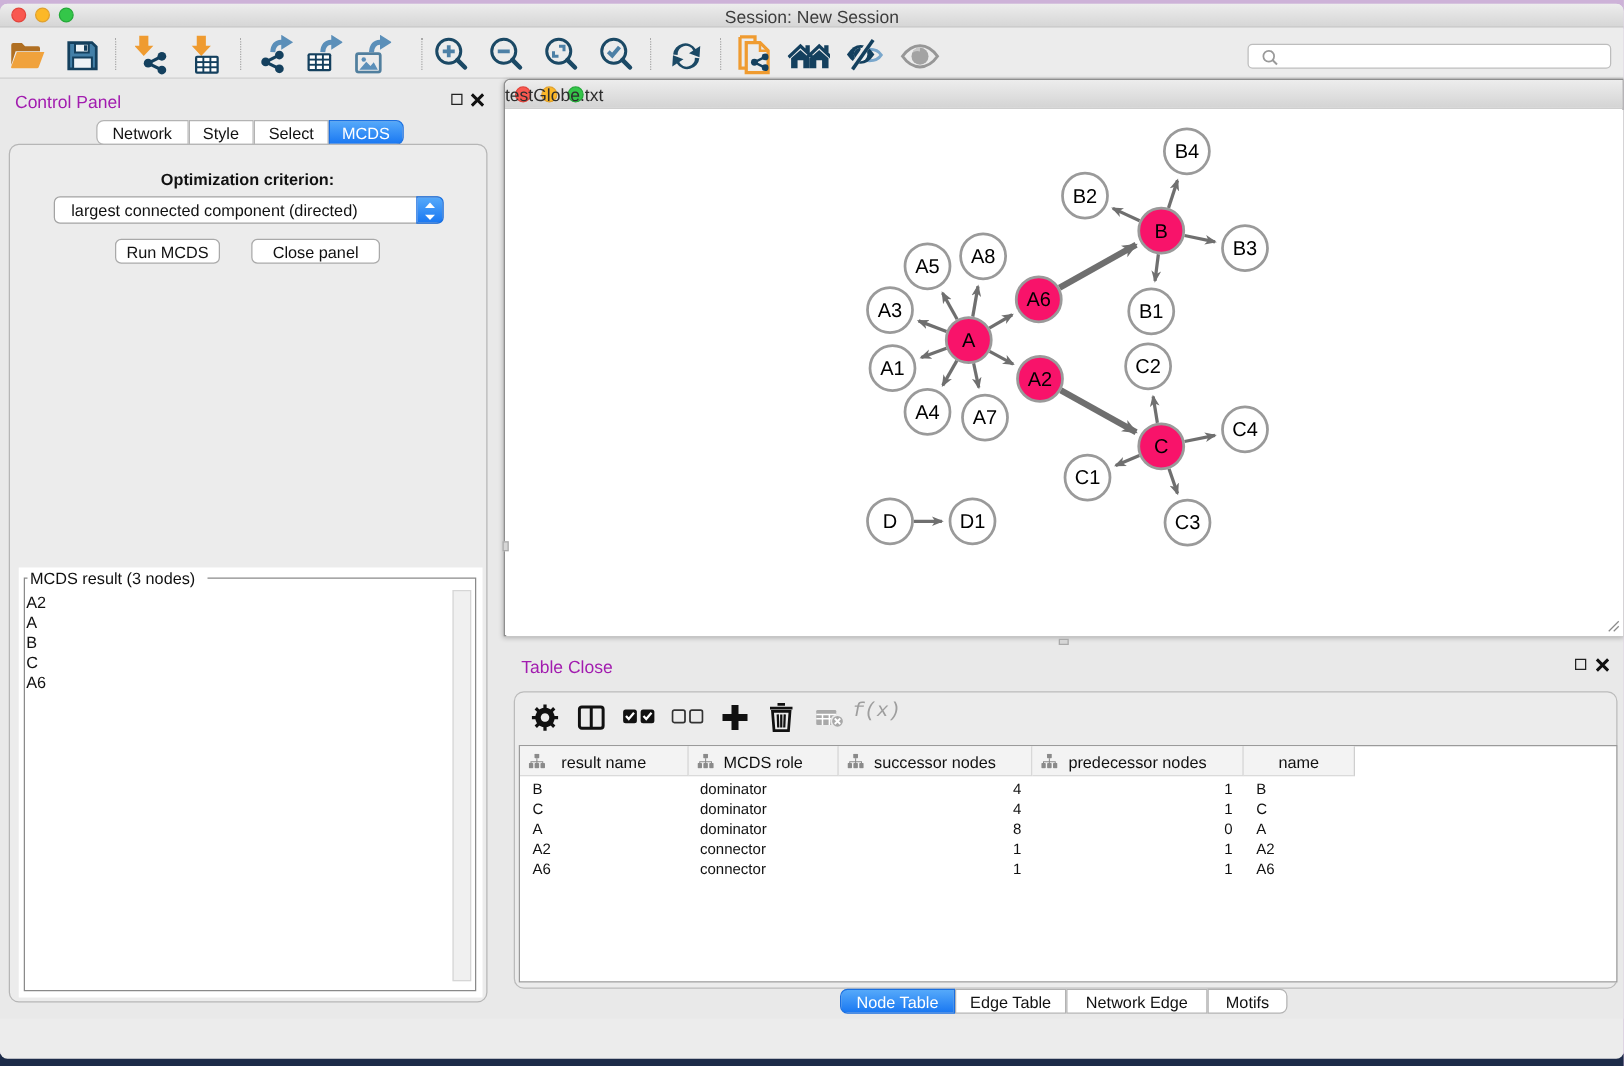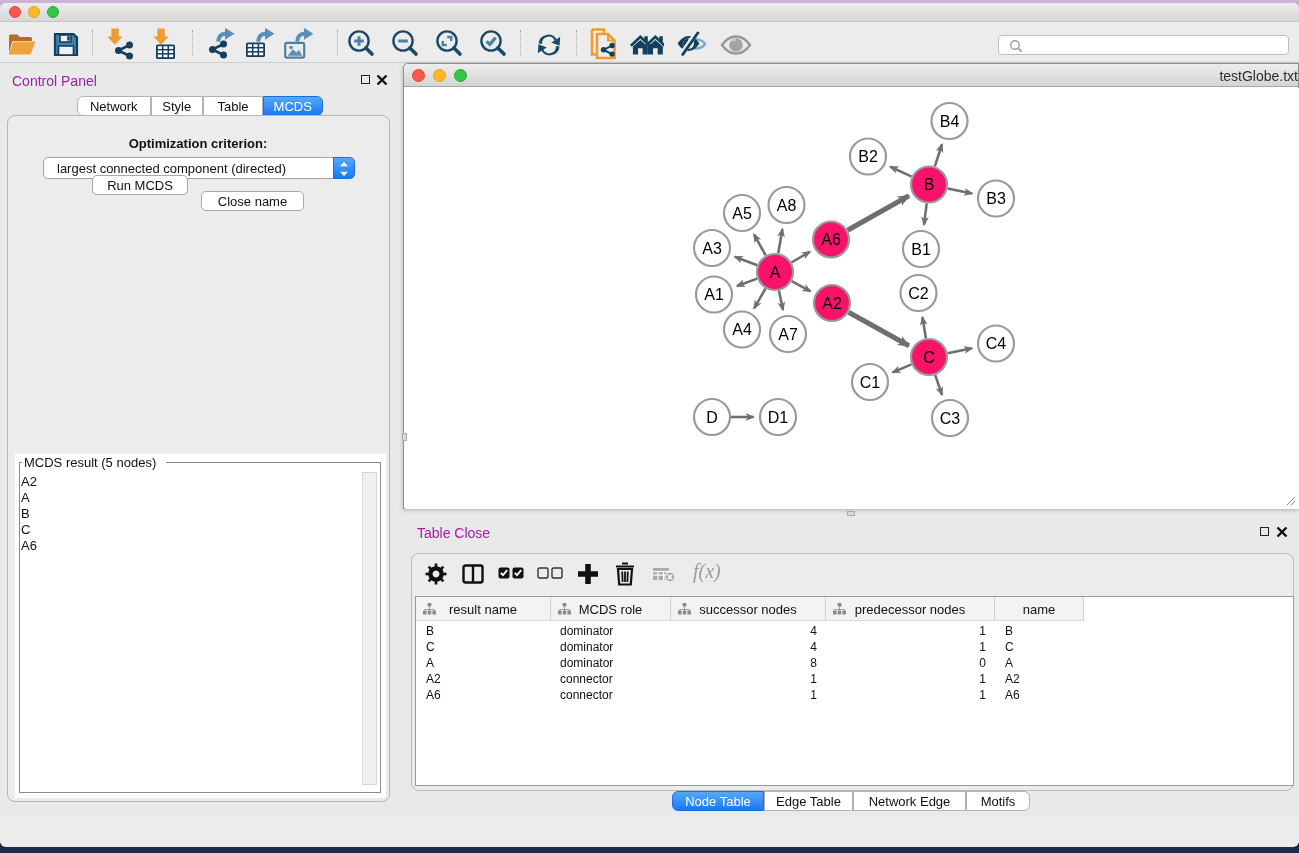--- a/index.html
+++ b/index.html
@@ -34,20 +34,21 @@
 .hdr .ht{position:absolute;width:100%;text-align:center;top:5px}
 .cell{position:absolute;font-size:12px;color:#111}
 #btabs{position:absolute;top:274px;left:269px;height:20px}
 </style></head><body>
 <div id="desktop"></div>
 <div id="appwin">
 <div id="titlebar">
 <div class="tl" style="left:9px;background:#f95850;border:0.5px solid #e2443c"></div>
 <div class="tl" style="left:28px;background:#fcb827;border:0.5px solid #e0a12e"></div>
 <div class="tl" style="left:47px;background:#34c649;border:0.5px solid #24a939"></div>
+<div class="t">Session: New Session</div>
 </div>
 <div id="toolbar">
       <div class="ticon" style="left:7px;top:9px"><svg width="30" height="26" viewBox="0 0 30 26">
 <path d="M2 4 Q2 2.4 3.6 2.4 L10.5 2.4 L13 5 L23.5 5 Q25 5 25 6.5 L25 9 L5.5 9 L2 20 Z" fill="#b06f22"></path>
 <path d="M6.5 9.6 L28.5 9.6 L24 21.6 Q23.7 22.6 22.5 22.6 L2.4 22.6 Q1.5 22.6 2 21.2 Z" fill="#f0a23c"></path>
 </svg></div>
       <div class="ticon" style="left:52px;top:9px"><svg width="28" height="26" viewBox="0 0 28 26">
 <path d="M3 2 L21.5 2 L25 5.5 L25 23 L3 23 Z" fill="#4380a8" stroke="#14405e" stroke-width="2.2"></path>
 <rect x="8" y="3" width="11" height="7" fill="#eef3f6" stroke="#14405e" stroke-width="1.6"></rect>
 <rect x="15.2" y="4.2" width="2.6" height="4.4" fill="#14405e"></rect>
@@ -189,50 +190,50 @@
 <div id="mainbg"></div>
 <div id="cpanel">
       <div class="paneltitle abs" style="left:12px;top:10px">Control Panel</div>
       <div class="wicon" style="left:361px;top:12px"></div>
       <svg class="abs" style="left:376px;top:11px" width="12" height="12" viewBox="0 0 12 12">
         <path d="M1.5 1.5 L10.5 10.5 M10.5 1.5 L1.5 10.5" stroke="#111" stroke-width="2.4"></path>
       </svg>
       <div id="cptabs">
         <div class="tab" style="left:0px;width:73.5px;border-radius:6px 0 0 6px;">Network</div>
         <div class="tab" style="left:73.5px;width:52.5px;">Style</div>
-        <div class="tab" style="left:126px;width:60px;">Table</div>
+        <div class="tab" style="left:126px;width:60px;">Select</div>
         <div class="tab" style="left:186px;width:59.5px;border-radius:0 6px 6px 0;background:linear-gradient(#55a9fa,#1a78f2);color:#fff;border-color:#1a6fe0;">MCDS</div>
       </div>
       <div id="cpbody"></div>
       <div class="abs" style="left:0;top:73px;width:396px;text-align:center;font-size:13px;font-weight:bold;color:#111">Optimization criterion:</div>
       <div class="abs" style="left:43px;top:94px;width:311px;height:22px;background:#fff;border:1px solid #a3a3a3;border-radius:5px">
         <div class="abs" style="left:13px;top:3px;font-size:13px;color:#111">largest connected component (directed)</div>
         <div class="abs bluegrad" style="left:289px;top:-1px;width:22px;height:22px;border-radius:0 5px 5px 0"><svg width="20" height="22" viewBox="0 0 20 22">
 <path d="M6 8.3 L10 4 L14 8.3 Z" fill="#fff"></path>
 <path d="M6 13.7 L10 18 L14 13.7 Z" fill="#fff"></path>
 </svg></div>
       </div>
-      <div class="btn abs" style="left:92px;top:112px;width:96px;height:20px;line-height:19px">Run MCDS</div>
-      <div class="btn abs" style="left:201px;top:128px;width:103px;height:20px;line-height:19px">Close name</div>
+      <div class="btn abs" style="left:92px;top:128px;width:84px;height:20px;line-height:19px">Run MCDS</div>
+      <div class="btn abs" style="left:201px;top:128px;width:103px;height:20px;line-height:19px">Close panel</div>
       <div class="abs" style="left:15px;top:391px;width:371px;height:344px;background:#fff"></div>
       <div class="abs" style="left:19px;top:399px;width:362px;height:331px;border:1px solid #8a8a8a"></div>
-      <div class="abs" style="left:22px;top:392px;width:144px;background:#fff;font-size:13px;color:#111;padding-left:2px">MCDS result (5 nodes)</div>
+      <div class="abs" style="left:22px;top:392px;width:144px;background:#fff;font-size:13px;color:#111;padding-left:2px">MCDS result (3 nodes)</div>
       <div class="abs" style="left:362px;top:409px;width:15px;height:313px;background:#f0f0f0;border:1px solid #d6d6d6"></div>
       <div class="abs" style="left:21px;top:411px;font-size:13px;color:#111">A2</div>
       <div class="abs" style="left:21px;top:427px;font-size:13px;color:#111">A</div>
       <div class="abs" style="left:21px;top:443px;font-size:13px;color:#111">B</div>
       <div class="abs" style="left:21px;top:459px;font-size:13px;color:#111">C</div>
       <div class="abs" style="left:21px;top:475px;font-size:13px;color:#111">A6</div>
     </div>
 <div id="netwin">
       <div id="nettitle">
         <div class="tl" style="left:8px;top:5px;background:#f95850;border:0.5px solid #e2443c;width:13px;height:13px"></div>
         <div class="tl" style="left:29px;top:5px;background:#fcb827;border:0.5px solid #e0a12e;width:13px;height:13px"></div>
         <div class="tl" style="left:50px;top:5px;background:#34c649;border:0.5px solid #24a939;width:13px;height:13px"></div>
-        <div style="position:absolute;width:100%;text-align:right;top:3.5px;font-size:14px;color:#2e2e2e">testGlobe.txt</div>
+        <div style="position:absolute;width:100%;text-align:left;top:3.5px;font-size:14px;color:#2e2e2e">testGlobe.txt</div>
       </div>
       <div id="netcanvas">
         <svg width="896" height="421" viewBox="0 0 896 421" style="position:absolute;left:0;top:0">
 <defs>
             <marker id="ar" markerWidth="10" markerHeight="9" refX="8" refY="4.5" orient="auto" markerUnits="userSpaceOnUse">
               <path d="M0,0.6 L9.5,4.5 L0,8.4 L2.6,4.5 Z" fill="#6f6f6f"></path>
             </marker>
             <marker id="ar2" markerWidth="14" markerHeight="12" refX="11" refY="6" orient="auto" markerUnits="userSpaceOnUse">
               <path d="M0,0.8 L12.5,6 L0,11.2 L3.4,6 Z" fill="#6f6f6f"></path>
             </marker>
@@ -361,21 +362,21 @@
 </g>
 <g stroke="#fff" stroke-width="1.2">
               <line x1="1" y1="6.5" x2="17" y2="6.5"></line>
               <line x1="1" y1="10" x2="17" y2="10"></line>
               <line x1="6" y1="6.5" x2="6" y2="15"></line>
               <line x1="11.5" y1="6.5" x2="11.5" y2="15"></line>
             </g>
 <circle cx="18" cy="12" r="5" fill="#a9a9a9" stroke="#ececec" stroke-width="1.4"></circle>
 <path d="M15.8 9.8 L20.2 14.2 M20.2 9.8 L15.8 14.2" stroke="#fff" stroke-width="1.5"></path>
 </svg></div>
-        <div class="ticon" style="left:281px;top:6px;font-family:Liberation Serif, serif;font-style:italic;font-size:20px;color:#9e9e9e">f(x)</div>
+        <div class="ticon" style="left:270px;top:6px;font-family:Liberation Mono, monospace;font-style:italic;font-size:16px;color:#9e9e9e">f(x)</div>
         <div id="ttable">
           <div class="hdr" style="left:0px;width:135px">
             <div style="position:absolute;left:7px;top:5px"><svg width="13" height="12" viewBox="0 0 13 12" style="vertical-align:-1px">
 <g fill="#8a8a8a">
                   <rect x="4.6" y="0" width="3.8" height="3.6" rx="0.6"></rect>
 <rect x="0" y="7.4" width="3.6" height="4.2" rx="0.6"></rect>
                   <rect x="4.7" y="7.4" width="3.6" height="4.2" rx="0.6"></rect>
                   <rect x="9.4" y="7.4" width="3.6" height="4.2" rx="0.6"></rect>
 <path d="M6.1 3.6 L6.9 3.6 L6.9 5.2 L6.1 5.2 Z"></path>
 <path d="M1.4 6 L11.6 6 L11.6 6.8 L1.4 6.8 Z M1.4 6 L2.2 6 L2.2 7.4 L1.4 7.4 Z M6.1 5 L6.9 5 L6.9 7.4 L6.1 7.4 Z M10.8 6 L11.6 6 L11.6 7.4 L10.8 7.4 Z"></path>

